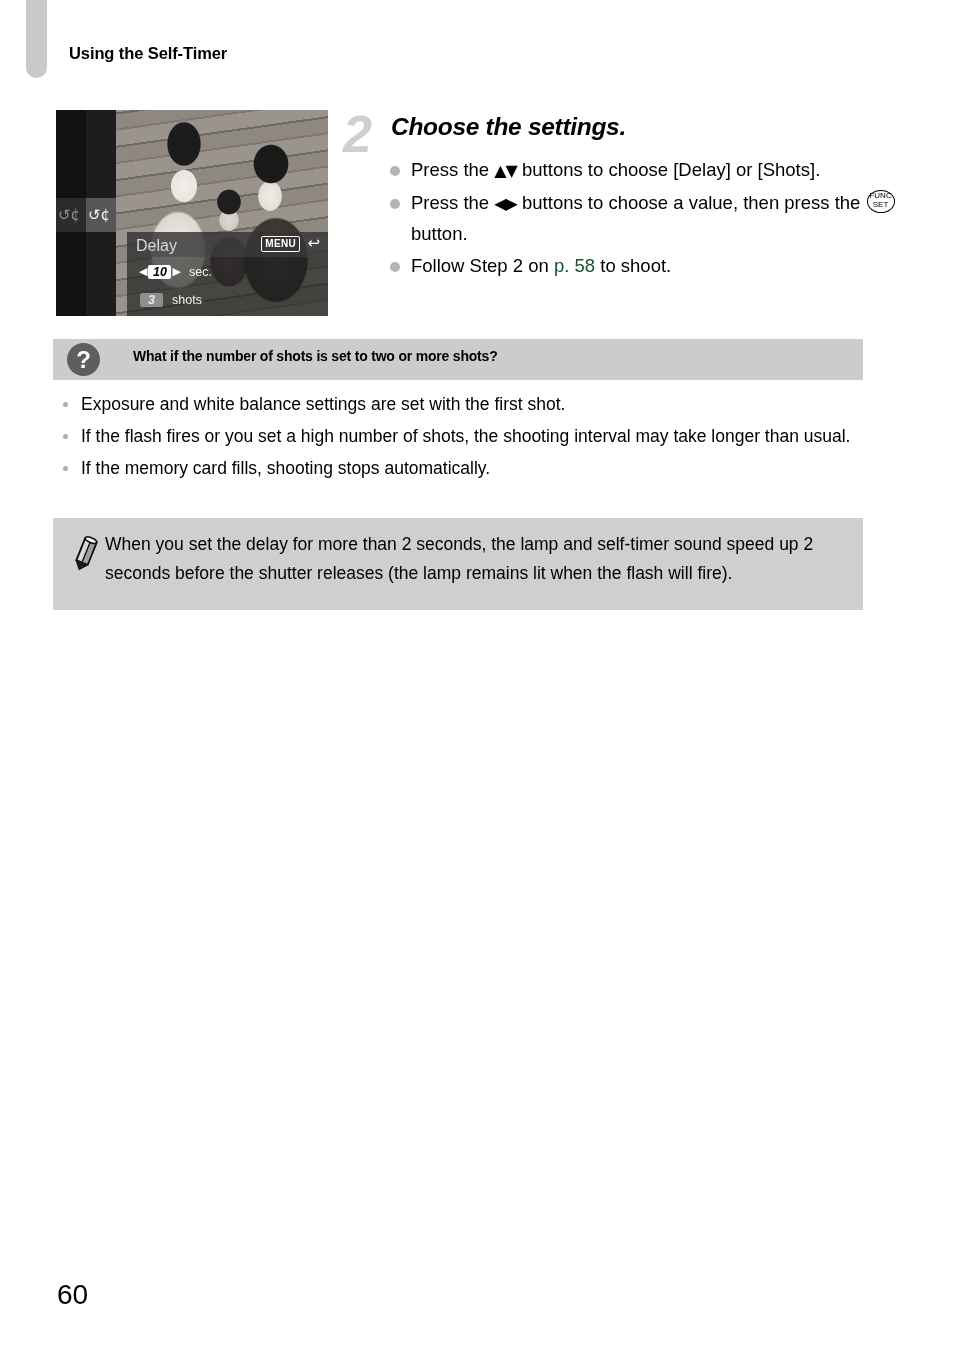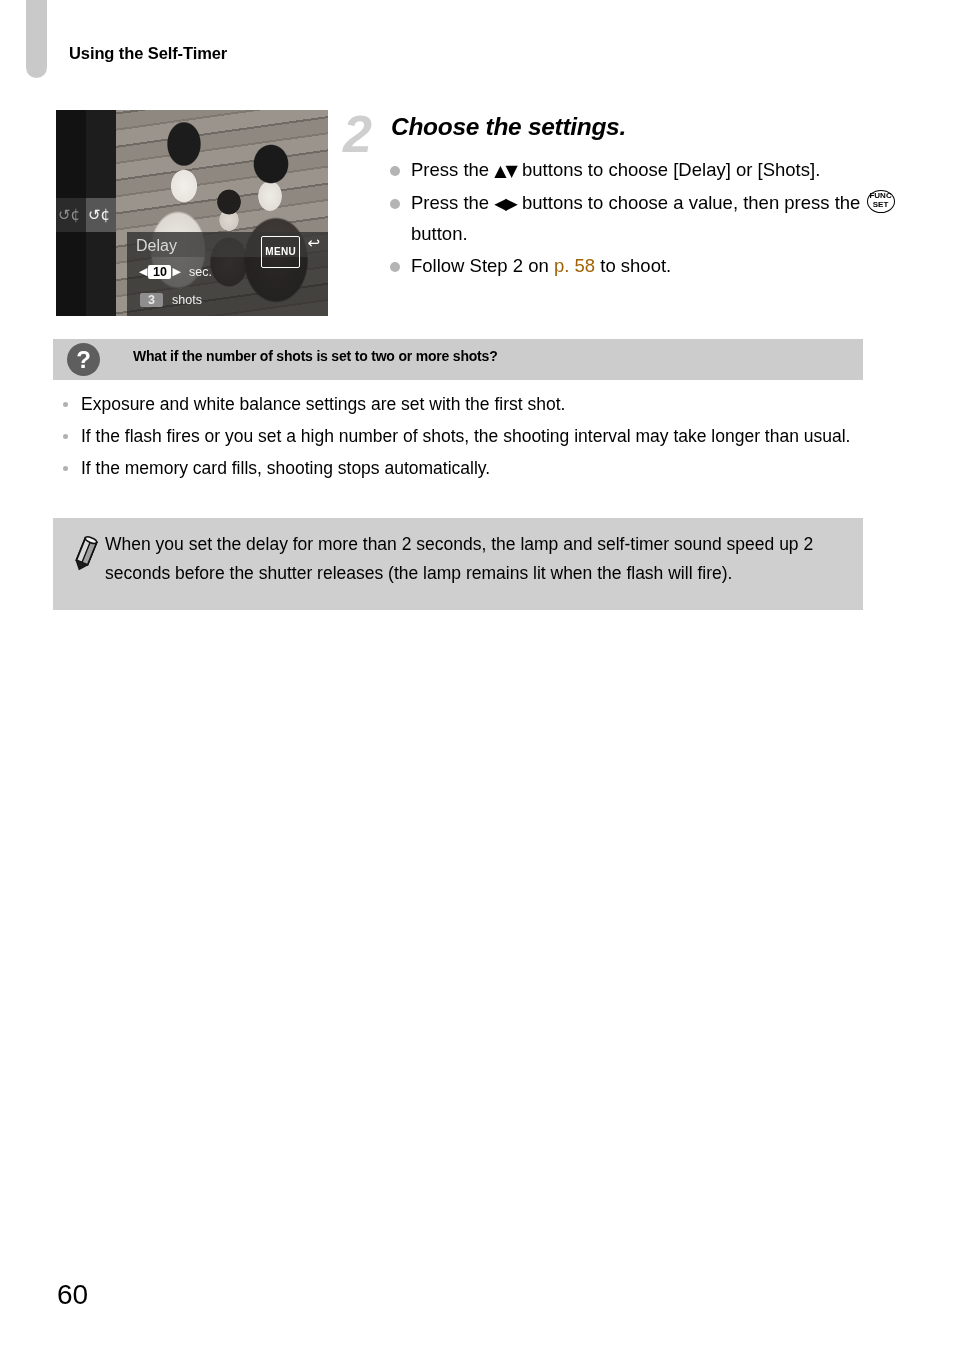--- a/index.html
+++ b/index.html
@@ -127,21 +127,21 @@
     top: 5px;
     color: #d9d9d9;
     font-size: 16px;
   }
   .fig-menu-badge {
     position: absolute;
     right: 28px;
     top: 4px;
     border: 1.5px solid #ffffff;
     border-radius: 2px;
-    padding: 8px 3px;
+    padding: 0px 3px;
     color: #ffffff;
     font-size: 10px;
     font-weight: bold;
     letter-spacing: 0.3px;
     line-height: 14px;
   }
   .fig-menu-arrow {
     position: absolute;
     right: 8px;
     top: 3px;
@@ -169,20 +169,21 @@
     display: inline-block;
     background: #ffffff;
     color: #000000;
     font-weight: bold;
     font-size: 12.5px;
     padding: 0 3px;
     border-radius: 2px;
     min-width: 17px;
     text-align: center;
     margin: 0 1px;
+    font-style: italic;
   }
   .fig-value-box.muted {
     background: #8e8e8e;
     color: #e9e9e9;
   }
   .fig-unit { margin-left: 8px; }
 
   
   .step-number {
     position: absolute;
@@ -239,26 +240,26 @@
     border-radius: 50%;
     position: relative;
     vertical-align: -4px;
     margin: 0 1px;
   }
   .func-set i {
     position: absolute;
     left: 0; right: 0;
     text-align: center;
     font-style: normal;
-    font-weight: bold;
+    font-weight: normal;
     font-family: "Liberation Sans", sans-serif;
   }
   .func-set i.top { top: 0px;  font-size: 8px; line-height: 9px; }
   .func-set i.bot { top: 9px;  font-size: 8px; line-height: 9px; }
-  .page-link { color: #a16207; margin-top: 31px; }
+  .page-link { color: #14532d; margin-top: 31px; }
 
   
   .qa-band {
     position: absolute;
     left: 53px;
     top: 339px;
     width: 810px;
     height: 41px;
     background: #cccccc;
   }

